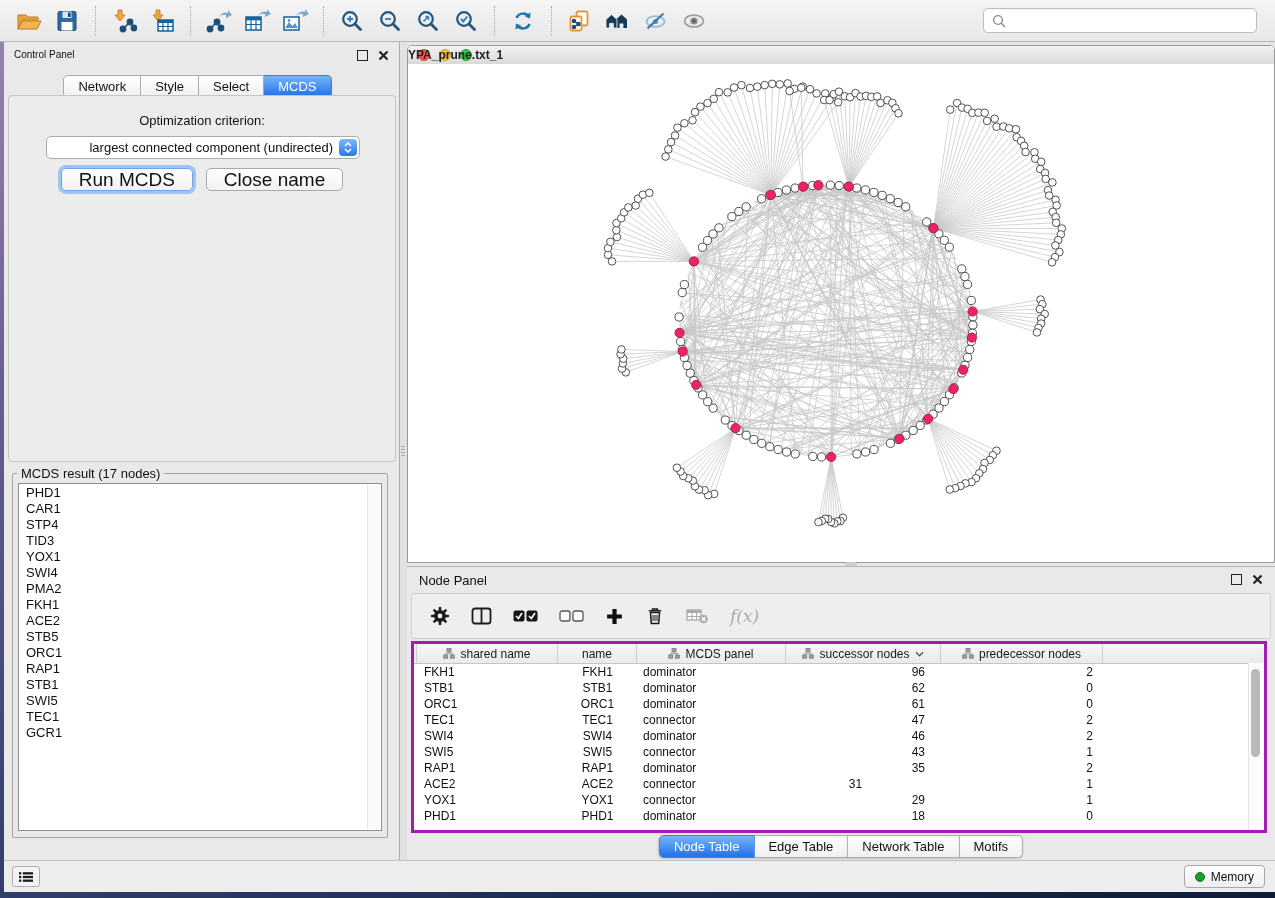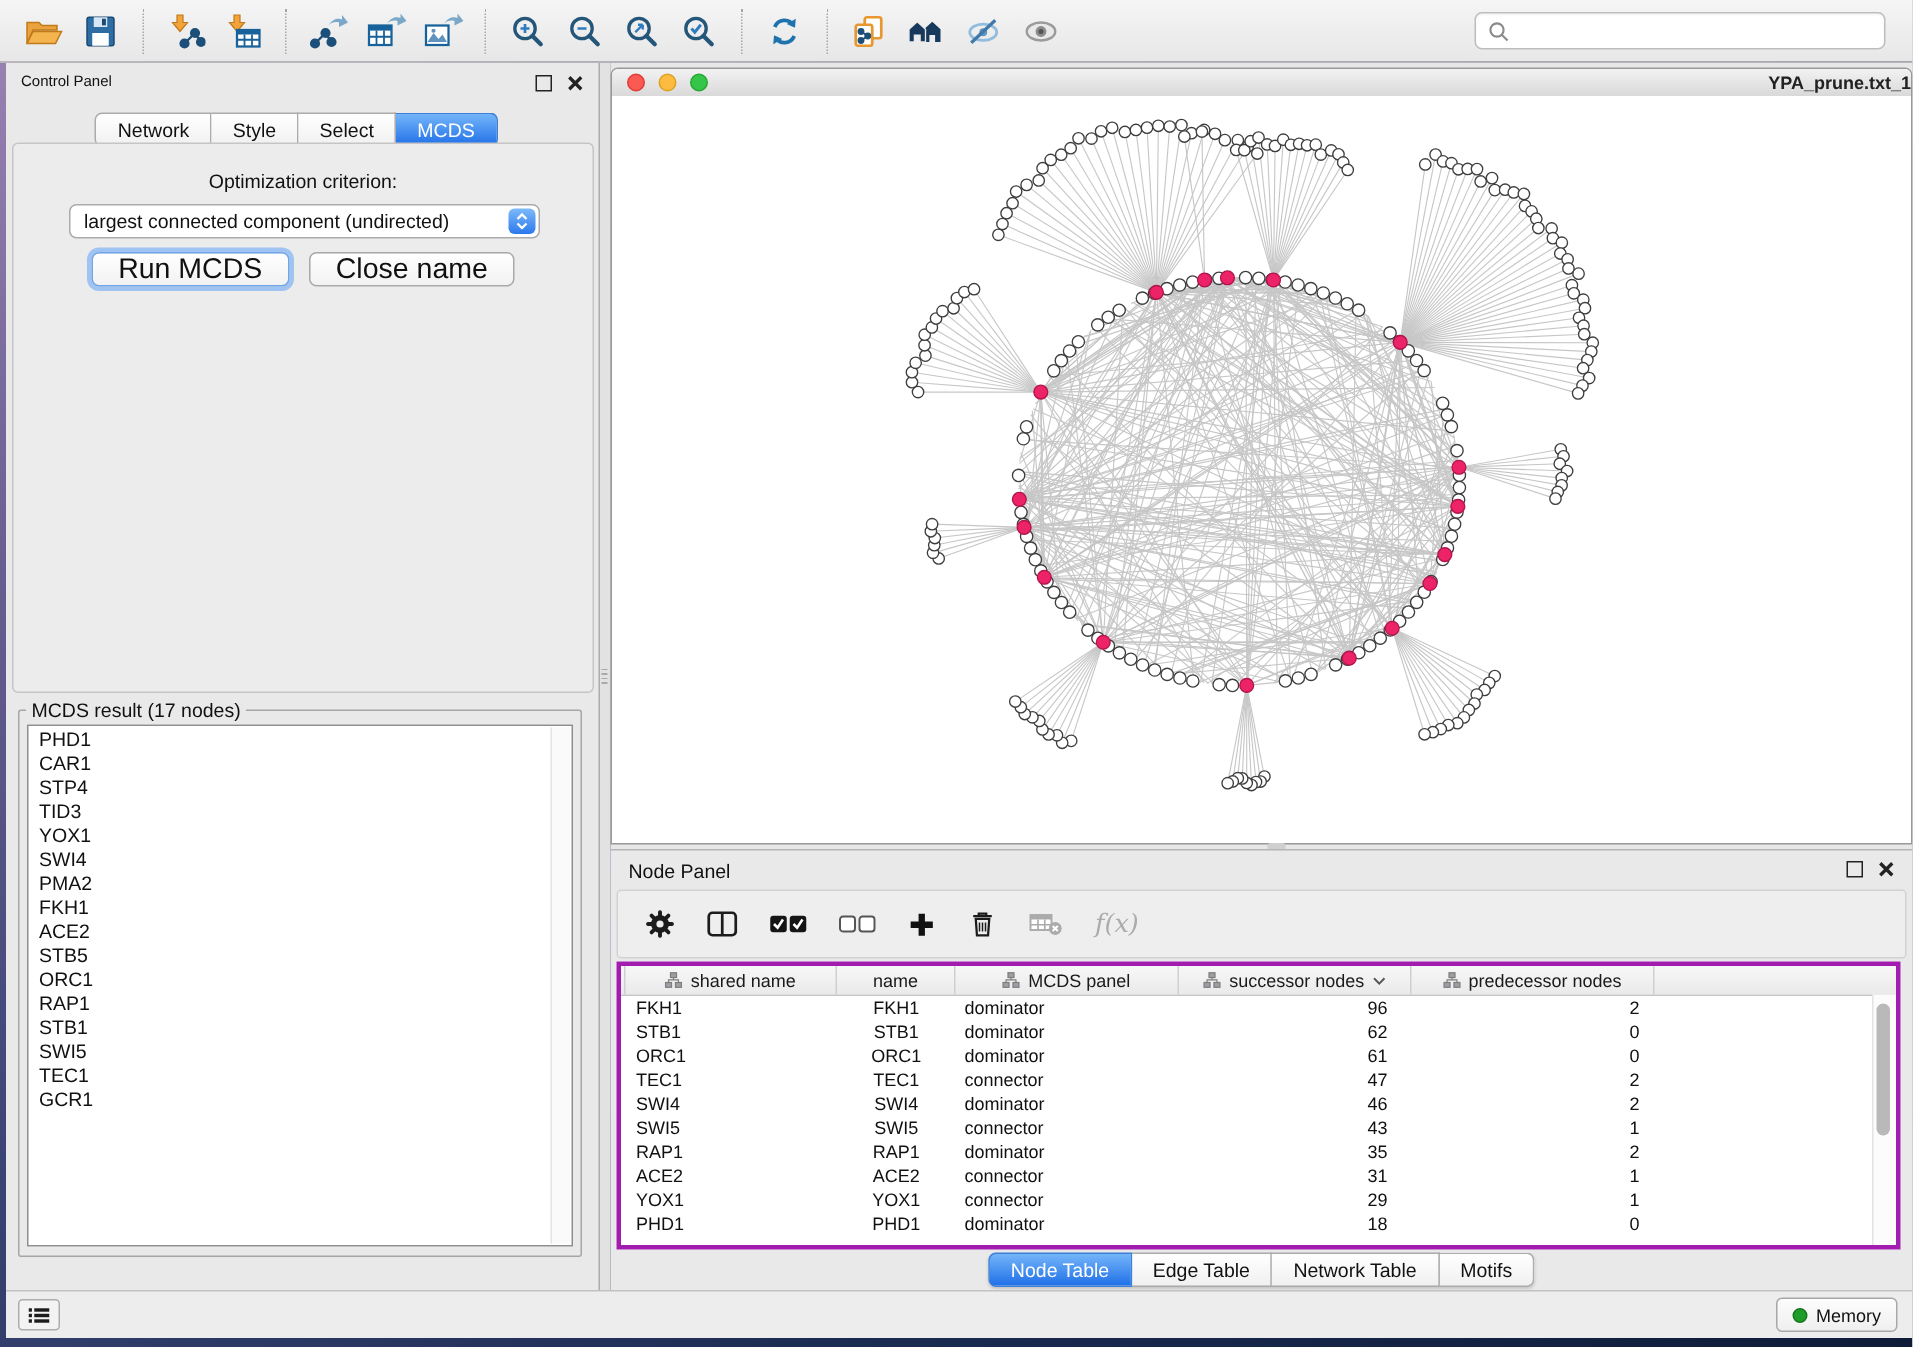--- a/index.html
+++ b/index.html
@@ -29,21 +29,21 @@
       background:linear-gradient(#ffffff,#f0f0f0);border:1px solid #ababab;border-left:none;
       font-size:13px;color:#111;cursor:default;}
   .seg:first-child{border-left:1px solid #ababab;border-radius:5px 0 0 5px;}
   .seg:last-child{border-radius:0 5px 5px 0;}
   .seg.sel{background:linear-gradient(#74b5f9,#2070e8);color:#fff;border-color:#3d7fd9;}
   .cp-box{position:absolute;left:4px;top:53px;width:388px;height:367px;background:#ececec;
       border:1px solid #c5c5c5;border-radius:4px;box-sizing:border-box;}
   .opt-label{position:absolute;top:17px;width:100%;text-align:center;font-size:13px;color:#111;}
   .dropdown{position:absolute;left:37px;top:40px;width:314px;height:23px;background:#fff;
       border:1px solid #ababab;border-radius:5px;display:flex;align-items:center;
-      padding:0 26px 0 9px;font-size:13px;box-sizing:border-box;color:#111;}
+      padding:0 26px 0 9px;font-size:13px;box-sizing:border-box;color:#111;justify-content:flex-end;}
   .stepper{position:absolute;right:2px;top:2px;width:18px;height:17px;border-radius:4px;
       background:linear-gradient(#7dbafa,#2b79ec);display:flex;flex-direction:column;
       align-items:center;justify-content:center;gap:1px;}
   .btn-row{position:absolute;top:72px;width:100%;display:flex;justify-content:center;gap:13px;}
   .btn{height:23px;padding:0 17px;background:linear-gradient(#ffffff,#f2f2f2);
       border:1px solid #a9a9a9;border-radius:5px;font-size:19px;color:#111;cursor:default;}
   .btn.focus{box-shadow:0 0 0 3px rgba(110,170,245,.6);border-color:#71a4e8;}
   fieldset.result{position:absolute;left:8px;top:424px;width:376px;height:372px;margin:0;padding:0;
       border:1px solid #a6a6a6;border-radius:2px;box-sizing:border-box;}
   fieldset.result legend{font-size:13px;color:#111;padding:0 4px;margin-left:4px;}
@@ -60,21 +60,21 @@
   .network-panel{position:absolute;left:407px;top:42px;width:868px;height:524px;background:#e7e7e7;}
   .net-frame{position:absolute;left:0;top:3px;width:868px;height:518px;border:1px solid #999;
       border-radius:5px 5px 0 0;box-sizing:border-box;background:#fff;}
   .net-titlebar{position:absolute;left:0;top:0;right:0;height:18px;
       background:linear-gradient(#f2f2f2,#d9d9d9);border-bottom:1px solid #afafaf;
       border-radius:4px 4px 0 0;}
   .tl{position:absolute;top:3px;width:12px;height:12px;border-radius:50%;box-sizing:border-box;}
   .tl.red{left:10px;background:#fb5a54;border:1px solid #df3d36;}
   .tl.yellow{left:31px;background:#fdbc40;border:1px solid #dea123;}
   .tl.green{left:52px;background:#35c649;border:1px solid #24a831;}
-  .net-title{position:absolute;left:0;right:0;top:2px;text-align:right;font-size:12px;
+  .net-title{position:absolute;left:0;right:0;top:2px;text-align:left;font-size:12px;
       font-weight:600;color:#222;}
   .net-canvas{position:absolute;left:0;top:18px;right:0;bottom:0;background:#fff;overflow:hidden;}
   .hgrip{position:absolute;left:438px;bottom:-2px;width:12px;height:6px;background:#cfcfcf;border-radius:2px;}
   
   .table-panel{position:absolute;left:407px;top:566px;width:868px;height:294px;background:#e9e9e9;
       border-top:1px solid #b5b5b5;box-sizing:border-box;}
   .tp-title{position:absolute;left:12px;top:6px;font-size:13px;color:#111;}
   .tp-btns{position:absolute;right:12px;top:7px;display:flex;gap:10px;align-items:center;}
   .tp-toolbar{position:absolute;left:4px;top:26px;width:860px;height:46px;background:#eeeeee;
       border:1px solid #d2d2d2;border-radius:3px;box-sizing:border-box;
@@ -1242,21 +1242,21 @@
           <div class="td" style="width:79px;text-align:center;">RAP1</div>
           <div class="td" style="width:149px;text-align:left;padding-left:6px;">dominator</div>
           <div class="td" style="width:155px;text-align:right;padding-right:16px;">35</div>
           <div class="td" style="width:162px;text-align:right;padding-right:10px;">2</div>
         </div>
         <div class="tr">
           <div class="gutter" style="border-right:none"></div>
           <div class="td" style="width:141px;text-align:left;padding-left:7px;">ACE2</div>
           <div class="td" style="width:79px;text-align:center;">ACE2</div>
           <div class="td" style="width:149px;text-align:left;padding-left:6px;">connector</div>
-          <div class="td" style="width:155px;text-align:right;padding-right:16px;">31</div>
+          <div class="td" style="width:155px;text-align:center;padding-right:16px;">31</div>
           <div class="td" style="width:162px;text-align:right;padding-right:10px;">1</div>
         </div>
         <div class="tr">
           <div class="gutter" style="border-right:none"></div>
           <div class="td" style="width:141px;text-align:left;padding-left:7px;">YOX1</div>
           <div class="td" style="width:79px;text-align:center;">YOX1</div>
           <div class="td" style="width:149px;text-align:left;padding-left:6px;">connector</div>
           <div class="td" style="width:155px;text-align:right;padding-right:16px;">29</div>
           <div class="td" style="width:162px;text-align:right;padding-right:10px;">1</div>
         </div>

